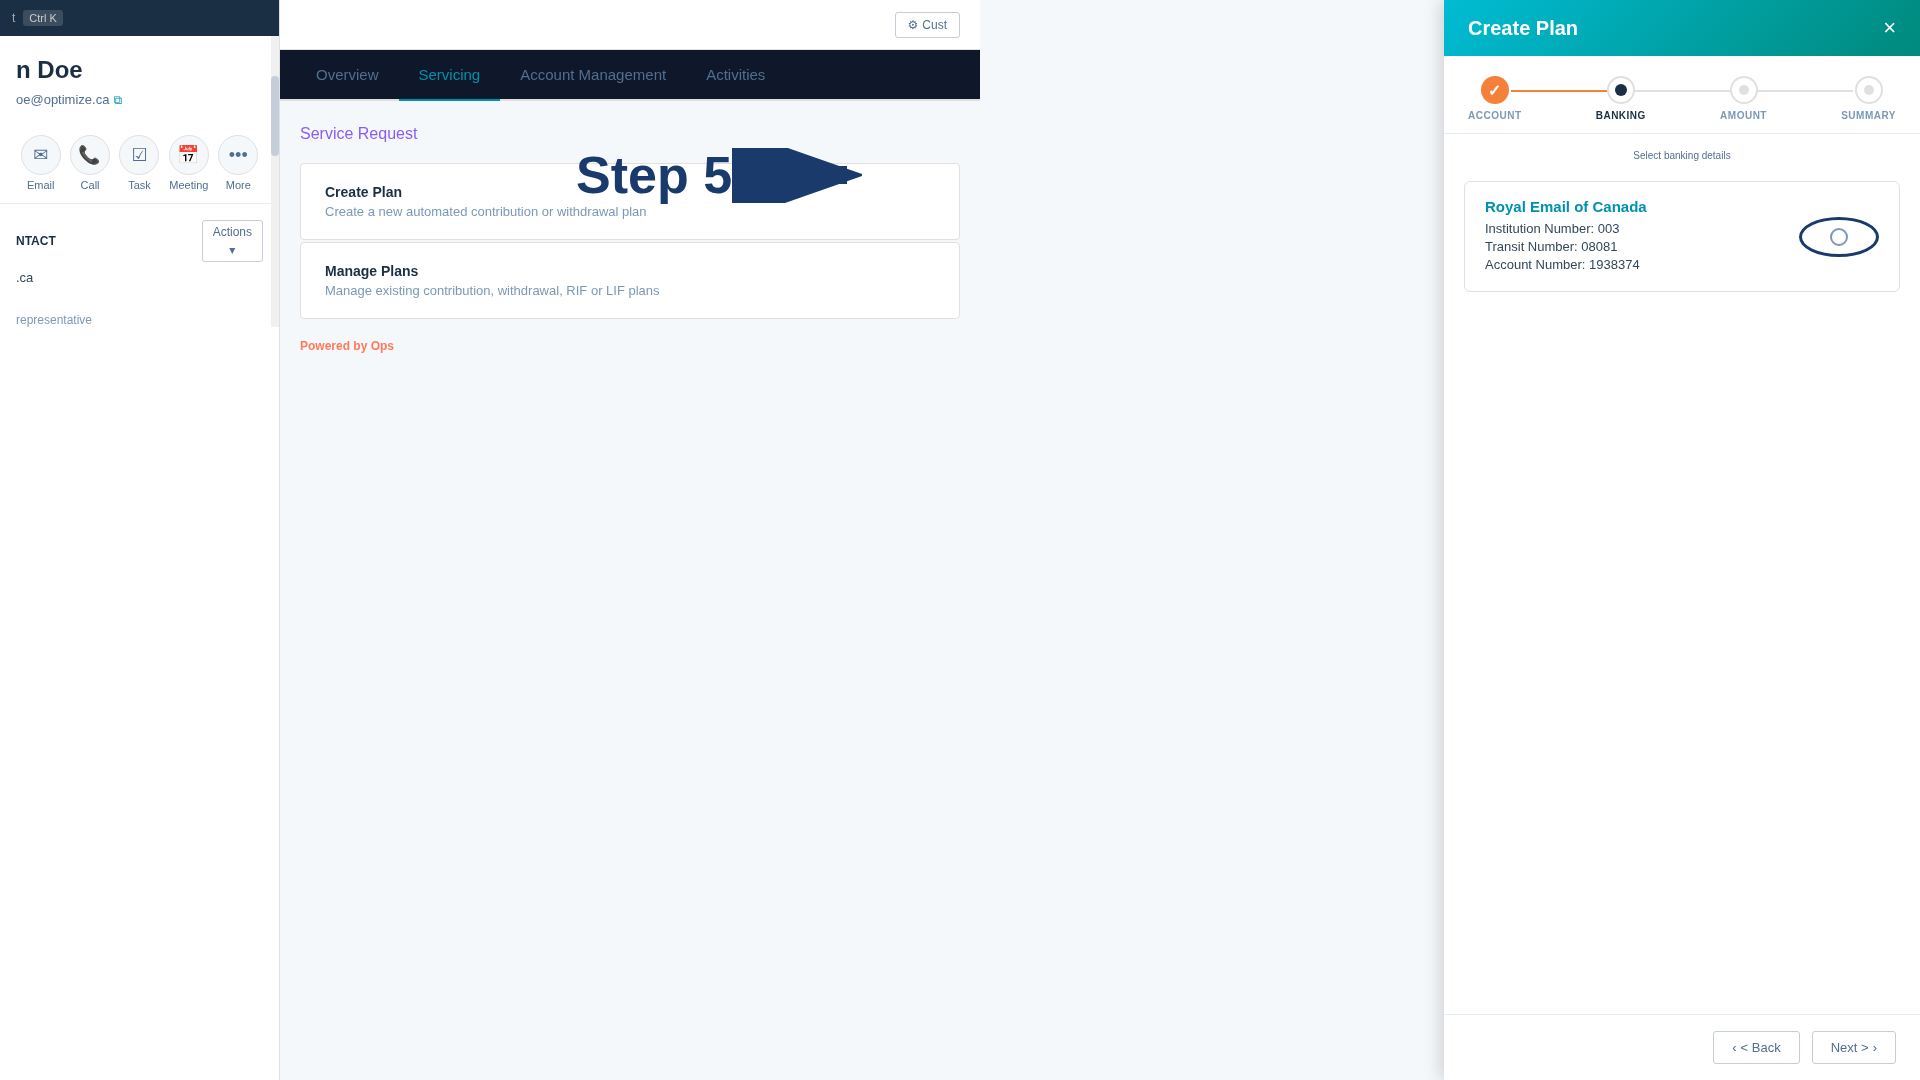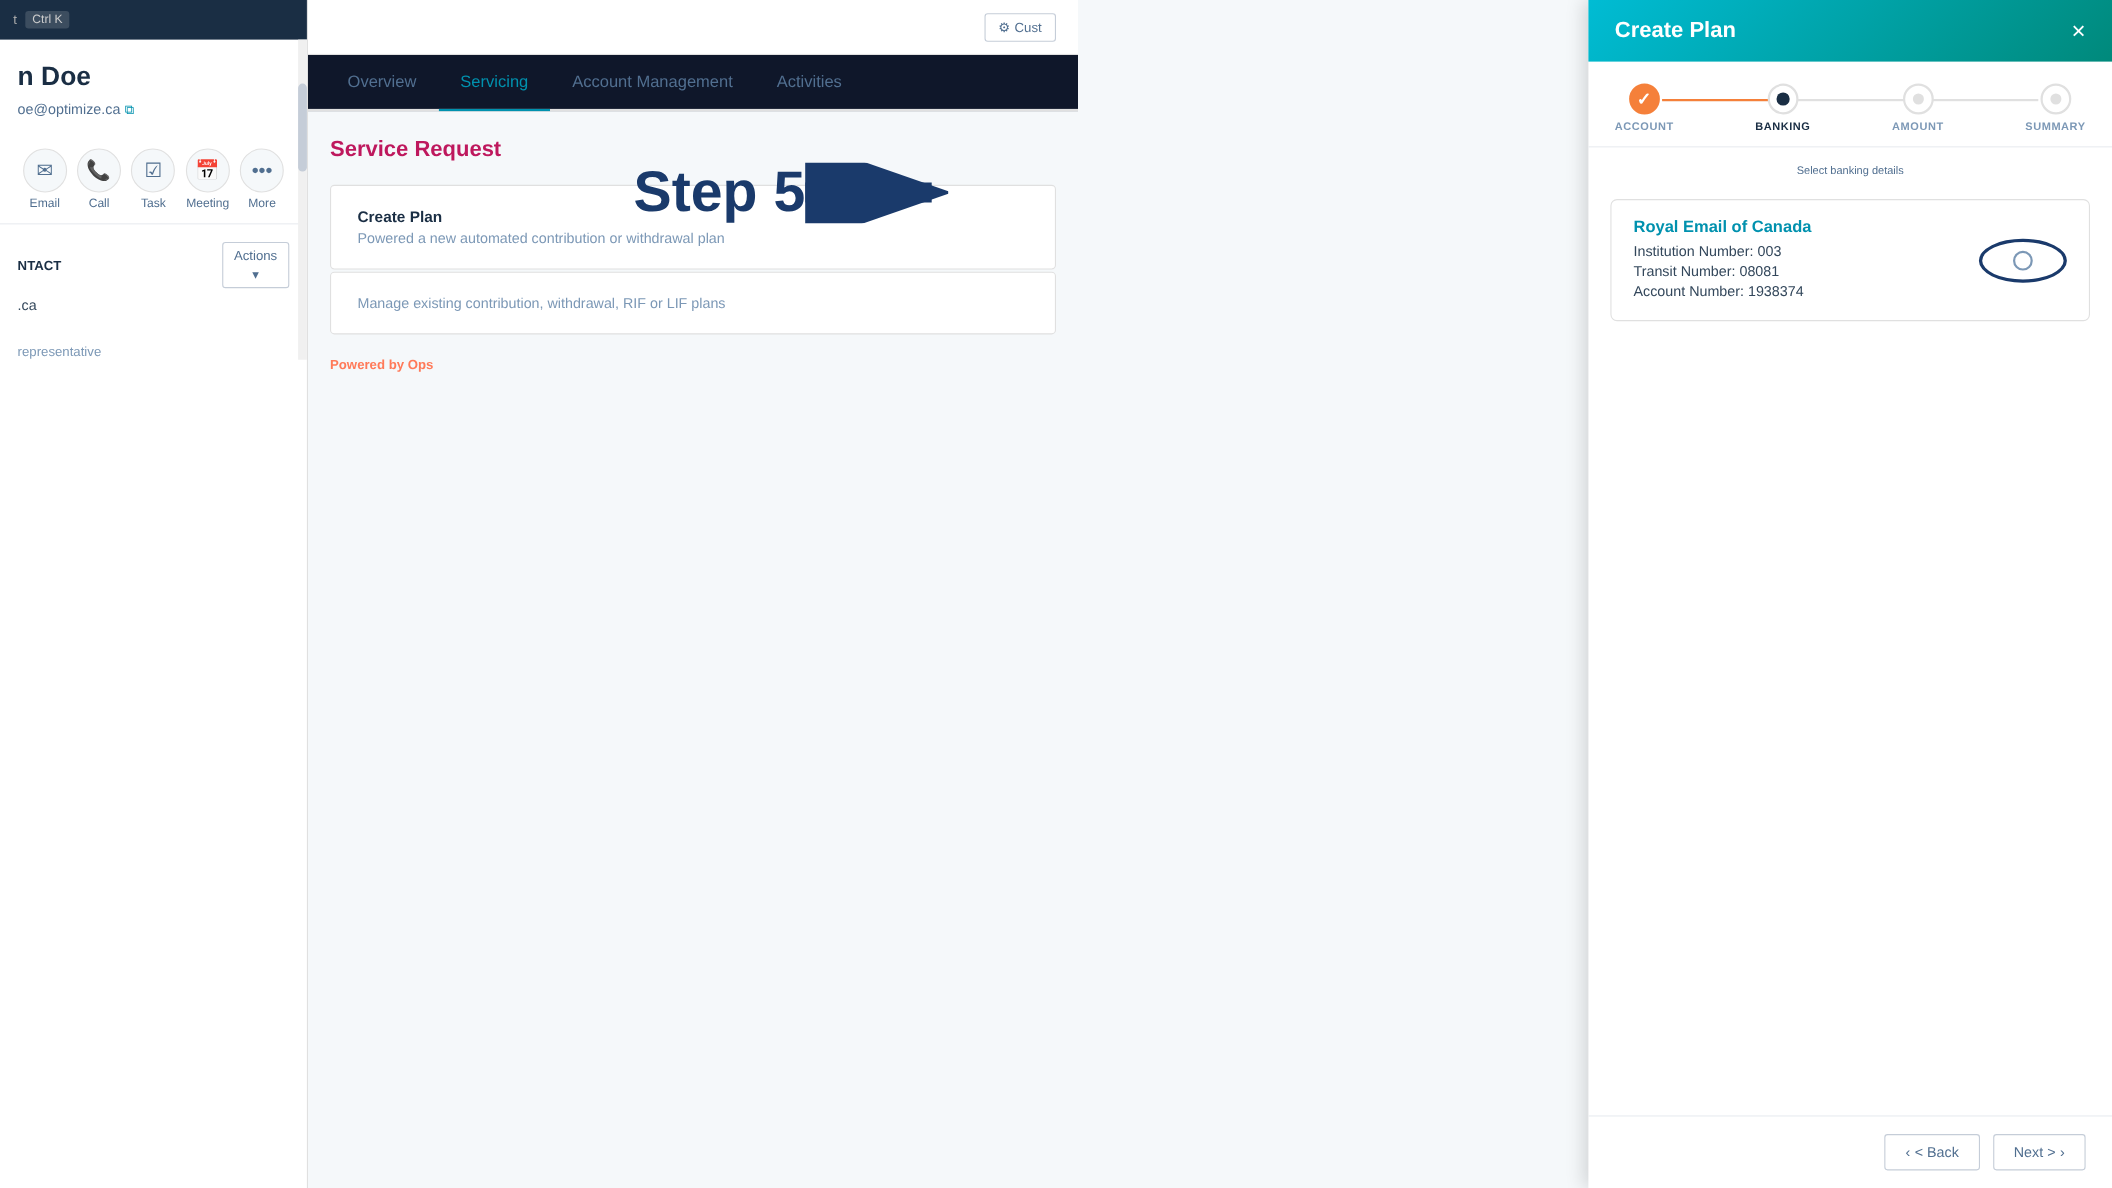--- a/index.html
+++ b/index.html
@@ -187,23 +187,23 @@
       color: #0091ae;
       border-bottom: 2px solid #0091ae;
       font-weight: 500;
     }
 
     .service-request-area {
       padding: 24px 20px;
     }
 
     .service-request-title {
-      font-size: 20px;
-      font-weight: 700;
-      color: #be185d;
+      font-size: 16px;
+      font-weight: 400;
+      color: #8b5cf6;
       margin-bottom: 20px;
     }
 
     .service-card {
       background: #fff;
       border: 1px solid #e0e0e0;
       border-radius: 4px;
       padding: 20px 24px;
       margin-bottom: 2px;
       cursor: pointer;
@@ -557,24 +557,25 @@
     <div class="tab-item active">Servicing</div>
     <div class="tab-item">Account Management</div>
     <div class="tab-item">Activities</div>
   </div>
 
   <div class="service-request-area">
     <h3 class="service-request-title">Service Request</h3>
 
     <div class="service-card">
       <div class="service-card-title">Create Plan</div>
-      <div class="service-card-desc">Powered a new automated contribution or withdrawal plan</div>
+      <div class="service-card-desc">Create a new automated contribution or withdrawal plan</div>
     </div>
 
     <div class="service-card">
+      <div class="service-card-title">Manage Plans</div>
       <div class="service-card-desc">Manage existing contribution, withdrawal, RIF or LIF plans</div>
     </div>
 
     <div class="powered-by">
       <span>Powered by </span><span style="color:#ff7a59;font-weight:600;">Ops</span>
     </div>
   </div>
 
   <div style="position:absolute; top:145px; left:296px; display:flex; align-items:center; pointer-events:none; z-index:5;">
     <span style="font-size:52px; font-weight:700; color:#1a3a6b; font-family:Arial,sans-serif;">Step 5</span>

